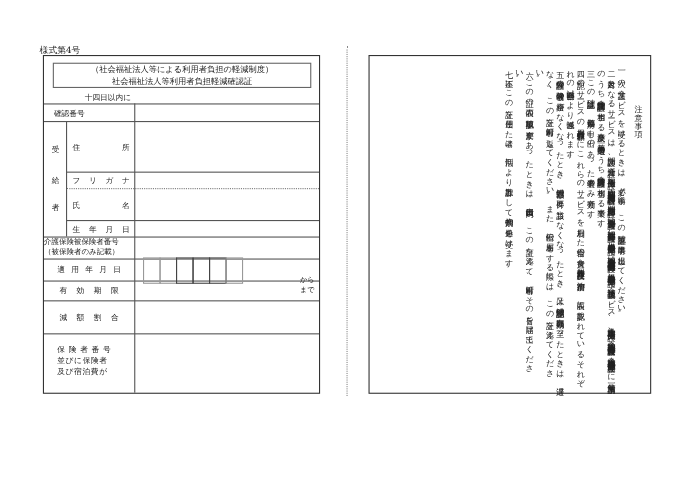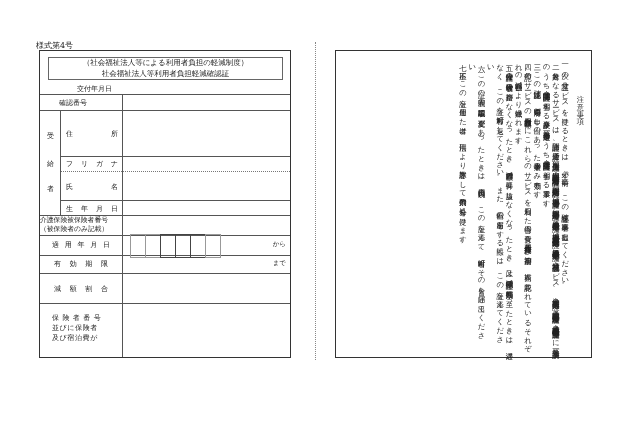--- a/index.html
+++ b/index.html
@@ -31,37 +31,37 @@
 </head>
 <body>
 
 <div class="form-no">様式第4号</div>
 
 <div class="left-box">
   <div class="title-box">
     <div>（社会福祉法人等による利用者負担の軽減制度）</div>
     <div>社会福祉法人等利用者負担軽減確認証</div>
   </div>
-  <div class="issue-date">交付年月日</div>
+  <div class="issue-date">十四日以内に</div>
 
   <div class="hline" style="left:0;width:250px;top:43px;"></div>
   <div class="hline" style="left:0;width:250px;top:59px;"></div>
   <div class="hline" style="left:20px;width:230px;top:105px;"></div>
   <div class="hline dotted" style="left:20px;width:230px;top:120px;"></div>
   <div class="hline" style="left:20px;width:230px;top:149px;"></div>
   <div class="hline" style="left:0;width:250px;top:164px;"></div>
   <div class="hline" style="left:0;width:250px;top:184px;"></div>
   <div class="hline" style="left:0;width:250px;top:204px;"></div>
   <div class="hline" style="left:0;width:250px;top:222px;"></div>
   <div class="hline" style="left:0;width:250px;top:252px;"></div>
 
   <div class="vline" style="left:82px;top:43px;height:263px;"></div>
   <div class="vline" style="left:20px;top:59px;height:105px;"></div>
 
-  <div class="lbl" style="left:19px;top:47px;font-family:Liberation Mono, monospace;">確認番号</div>
+  <div class="lbl" style="left:9px;top:47px;font-family:Liberation Mono, monospace;">確認番号</div>
   <div style="position:absolute;left:83px;top:44px;width:167px;height:15px;"></div>
 
   <div class="lbl" style="left:7px;top:80px;">受</div>
   <div class="lbl" style="left:7px;top:108px;">給</div>
   <div class="lbl" style="left:7px;top:133px;">者</div>
 
   <div class="lbl spread" style="left:26px;width:52px;top:78px;">
     <span>住</span>
       <span>所</span>
   </div>
@@ -96,21 +96,21 @@
   <div style="position:absolute;left:83px;top:165px;width:167px;height:19px;"></div>
 
   <div class="lbl spread" style="left:12px;width:58px;top:189px;">
     <span>適</span>
       <span>用</span>
       <span>年</span>
       <span>月</span>
       <span>日</span>
   </div>
   <div style="position:absolute;left:83px;top:185px;width:167px;height:19px;"></div>
-  <div class="lbl" style="right:4px;top:189px;font-size:6.5px;">から</div>
+  <div class="lbl" style="right:4px;top:199px;font-size:6.5px;">から</div>
 
   <div class="lbl spread" style="left:14px;width:54px;top:208px;">
     <span>有</span>
       <span>効</span>
       <span>期</span>
       <span>限</span>
   </div>
   <div style="position:absolute;left:83px;top:205px;width:167px;height:17px;"></div>
   <div class="lbl" style="right:4px;top:208px;font-size:6.5px;">まで</div>
 

